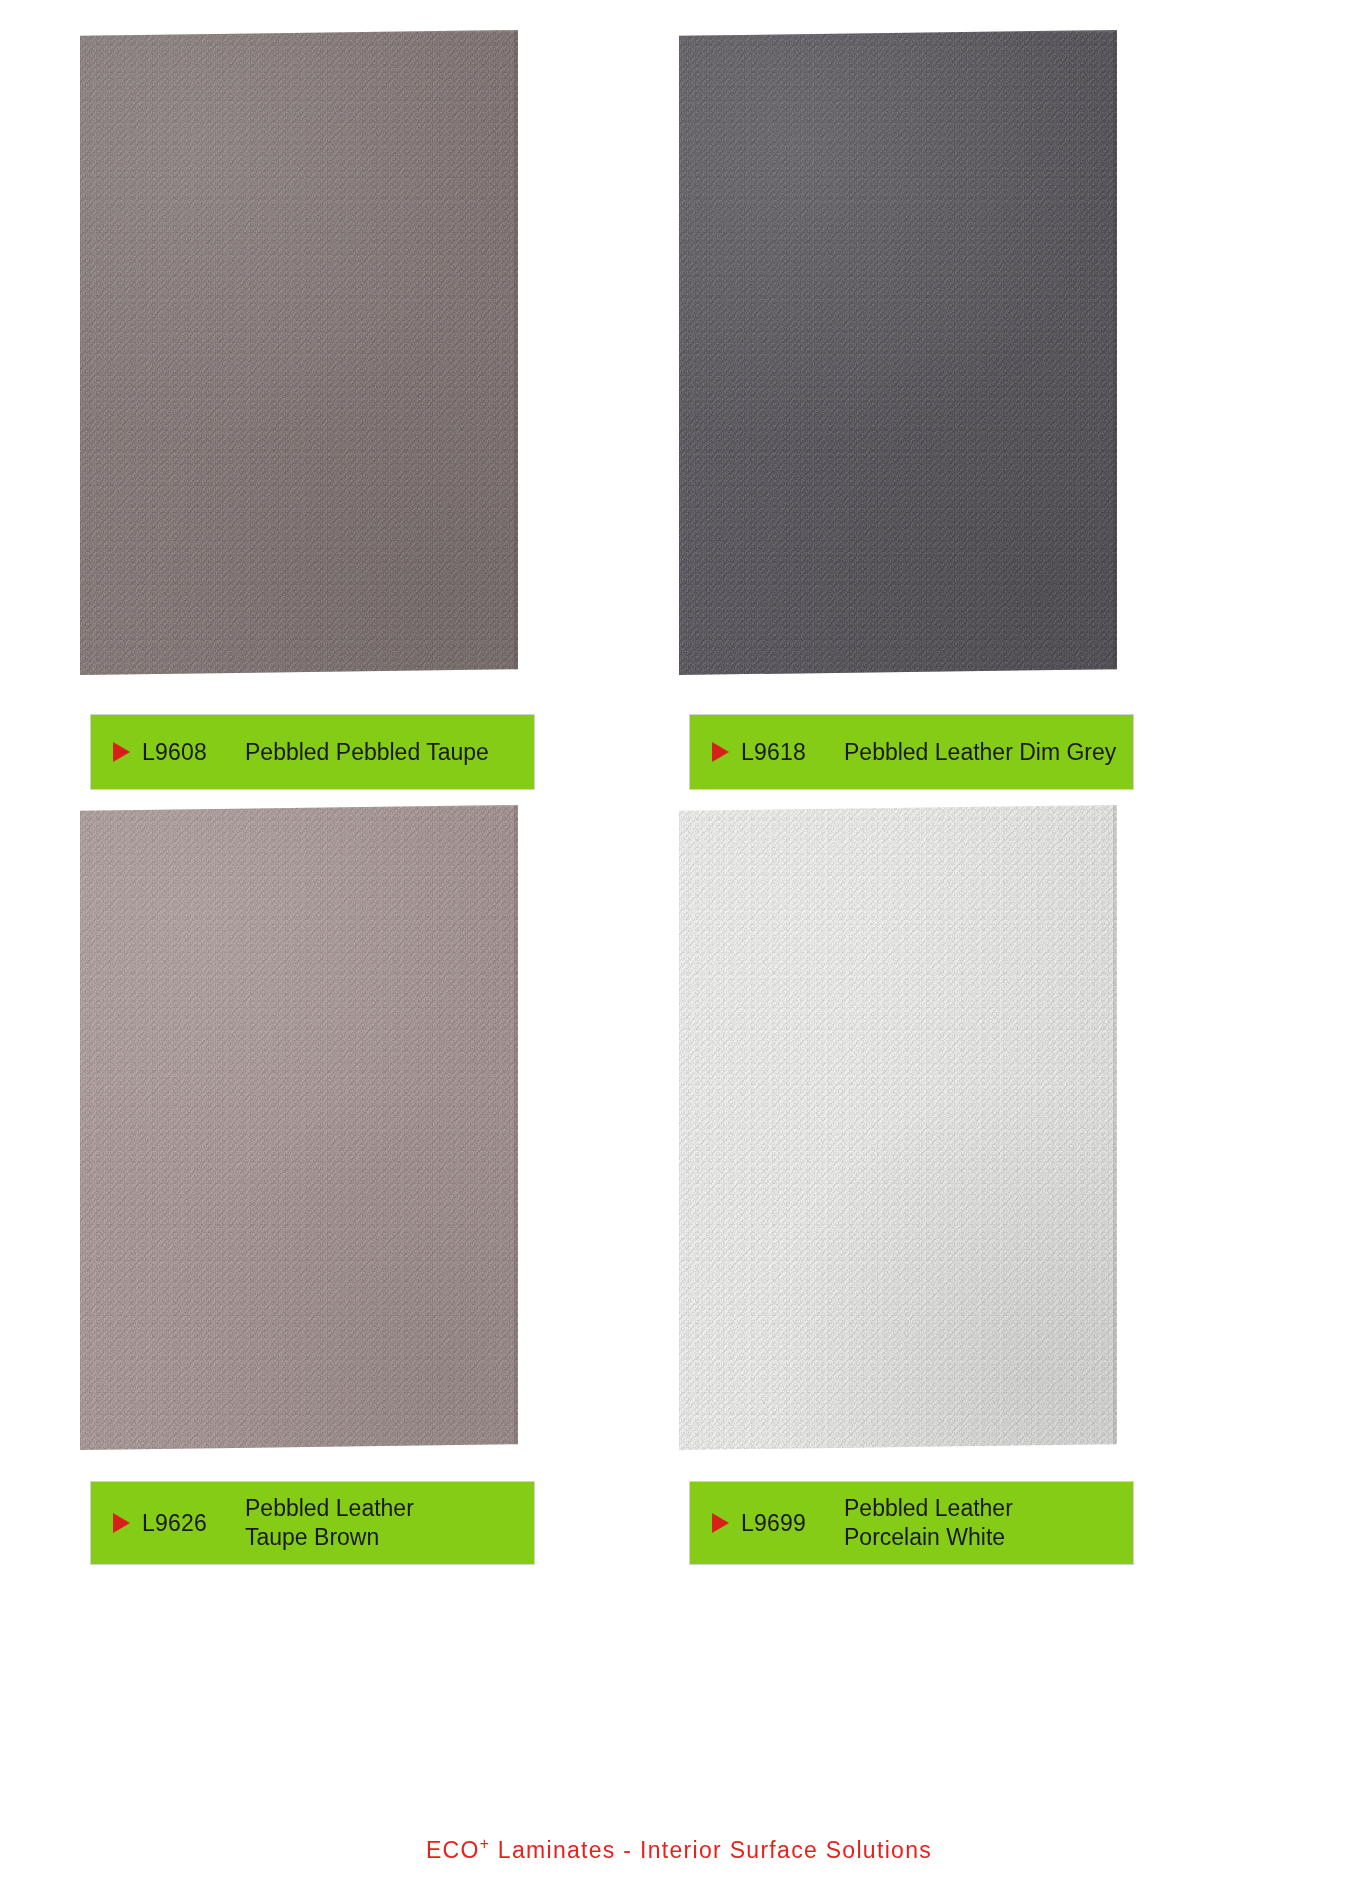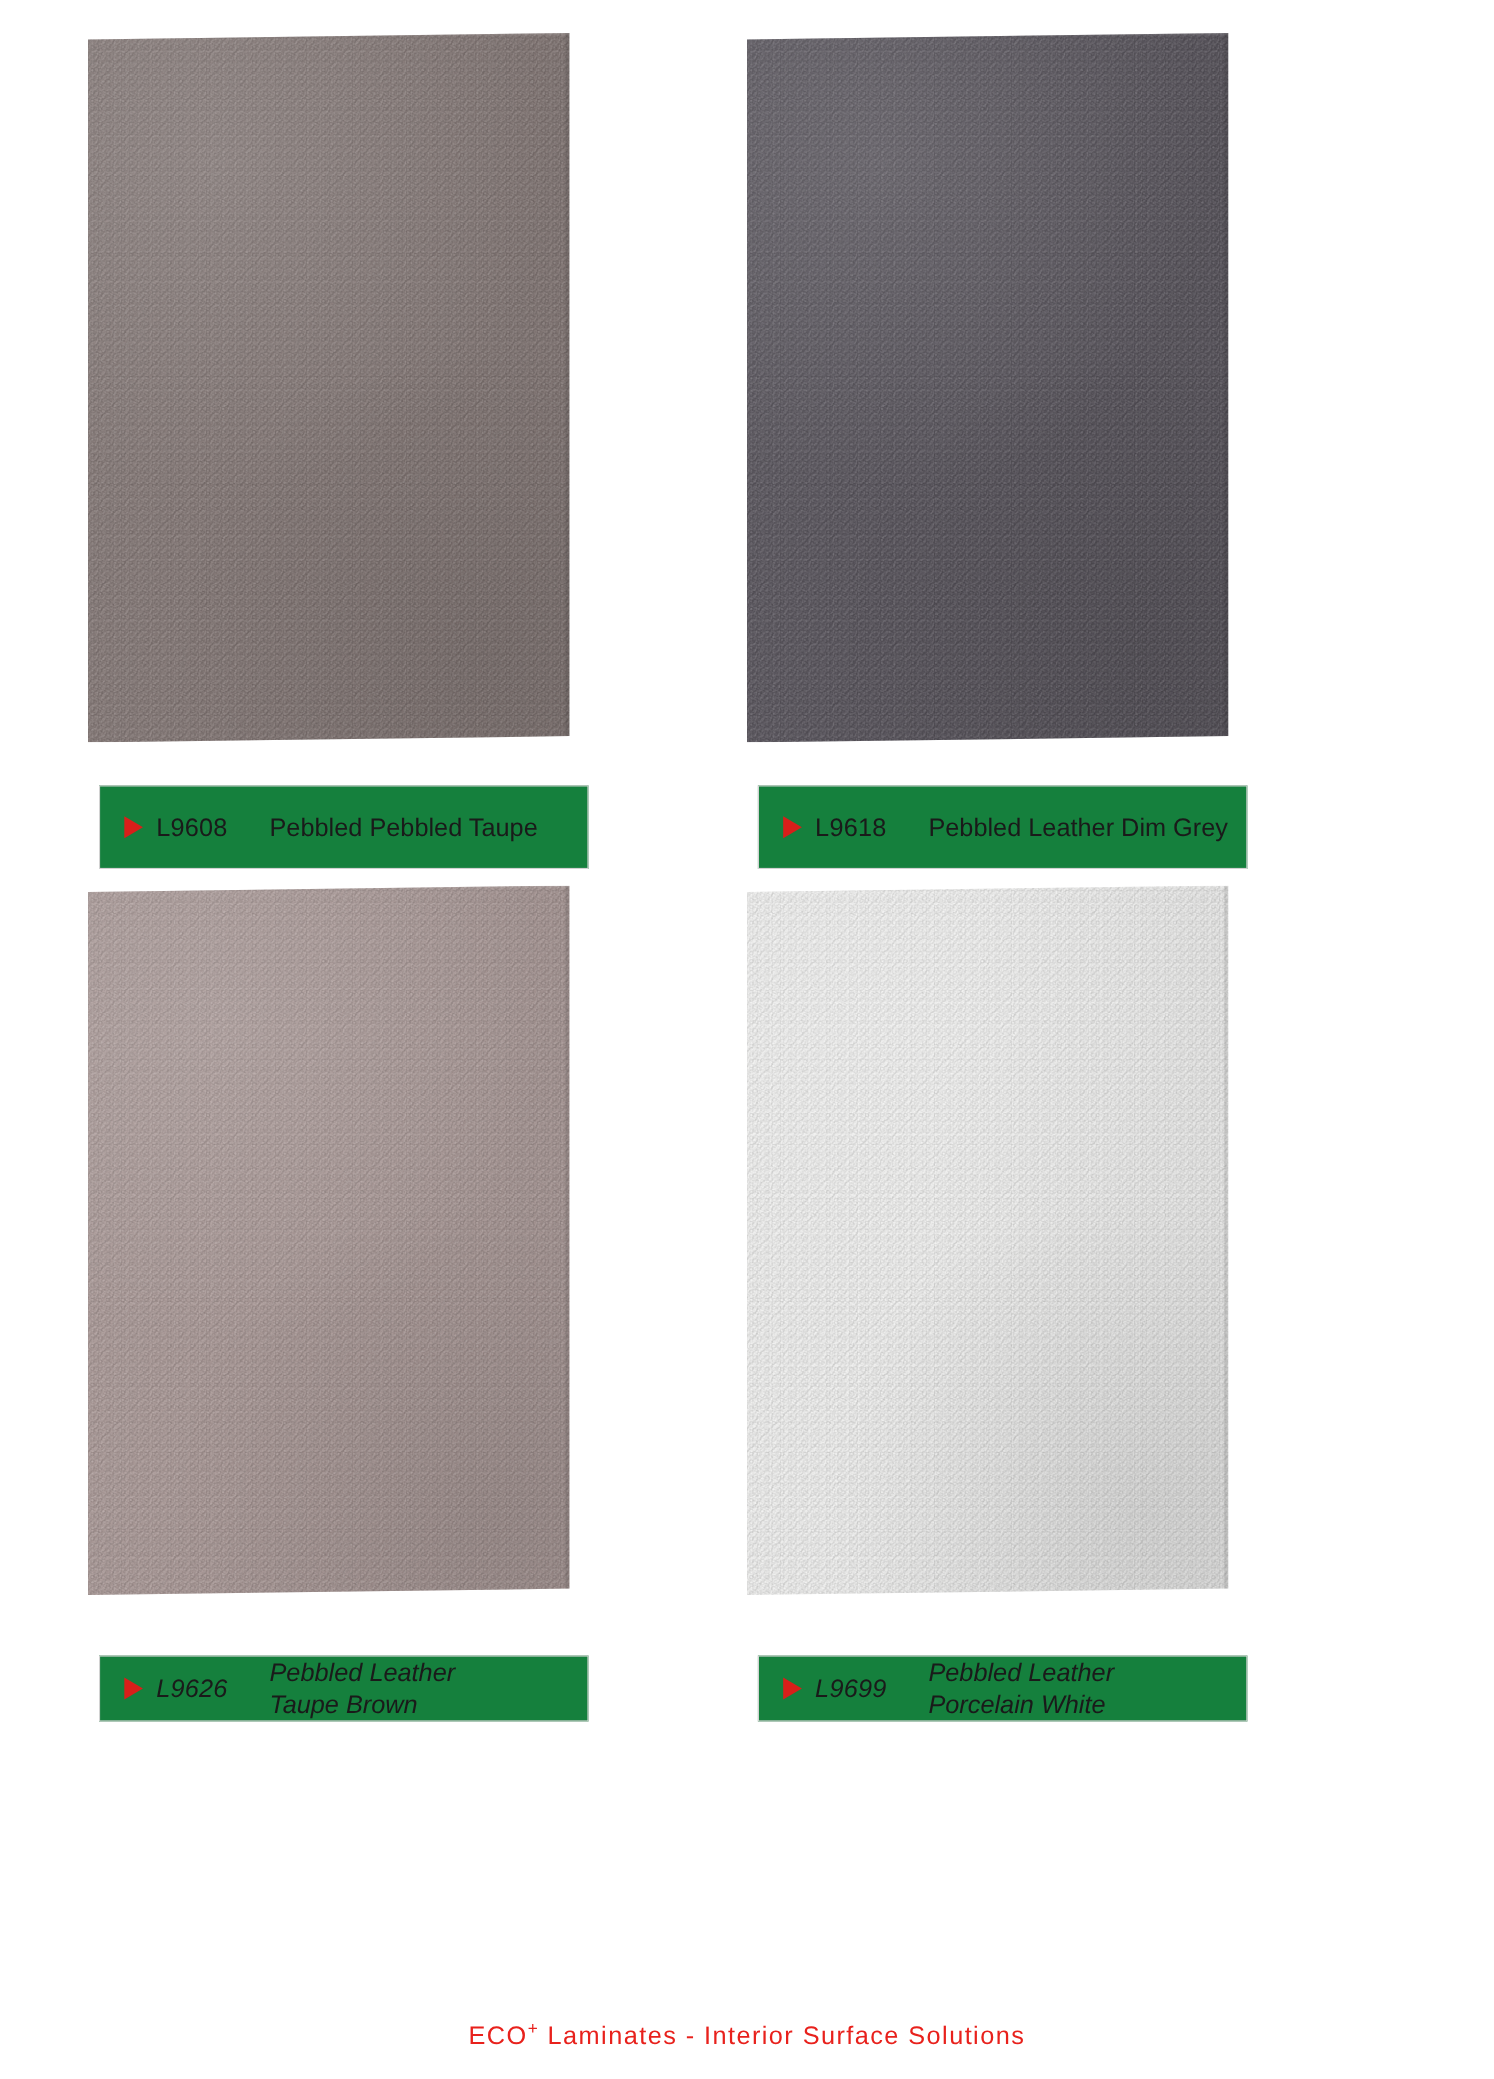--- a/index.html
+++ b/index.html
@@ -116,27 +116,27 @@
     pointer-events: none;
   }
 
   
   .caption {
     position: absolute;
     left: 10px;
     bottom: 0;
     width: 445px;
     height: 76px;
-    background: #15803d;
+    background: #84cc16;
     border: 1px solid #d2d2d2;
     display: flex;
     align-items: center;
   }
 
-  .caption.two-line { height: 60px; font-style: italic; }
+  .caption.two-line { height: 84px; }
 
   .code-col {
     display: flex;
     align-items: center;
     width: 150px;
     padding-left: 22px;
     flex: 0 0 auto;
   }
 
   .marker {

